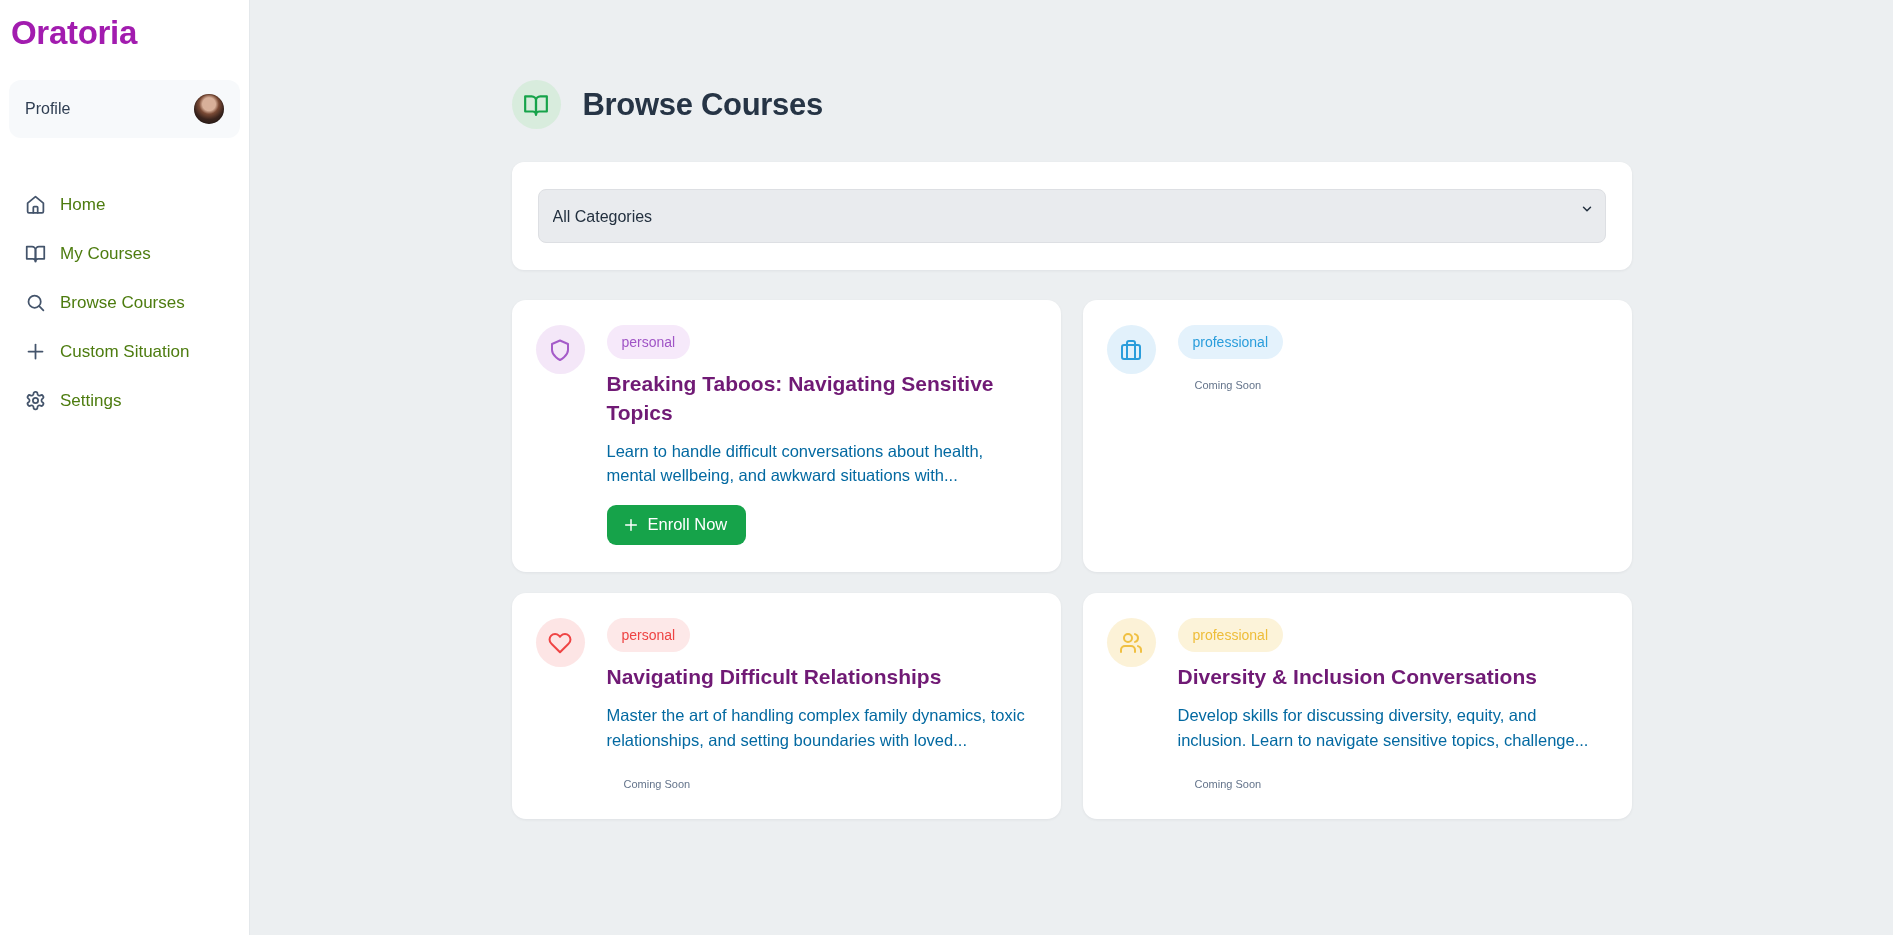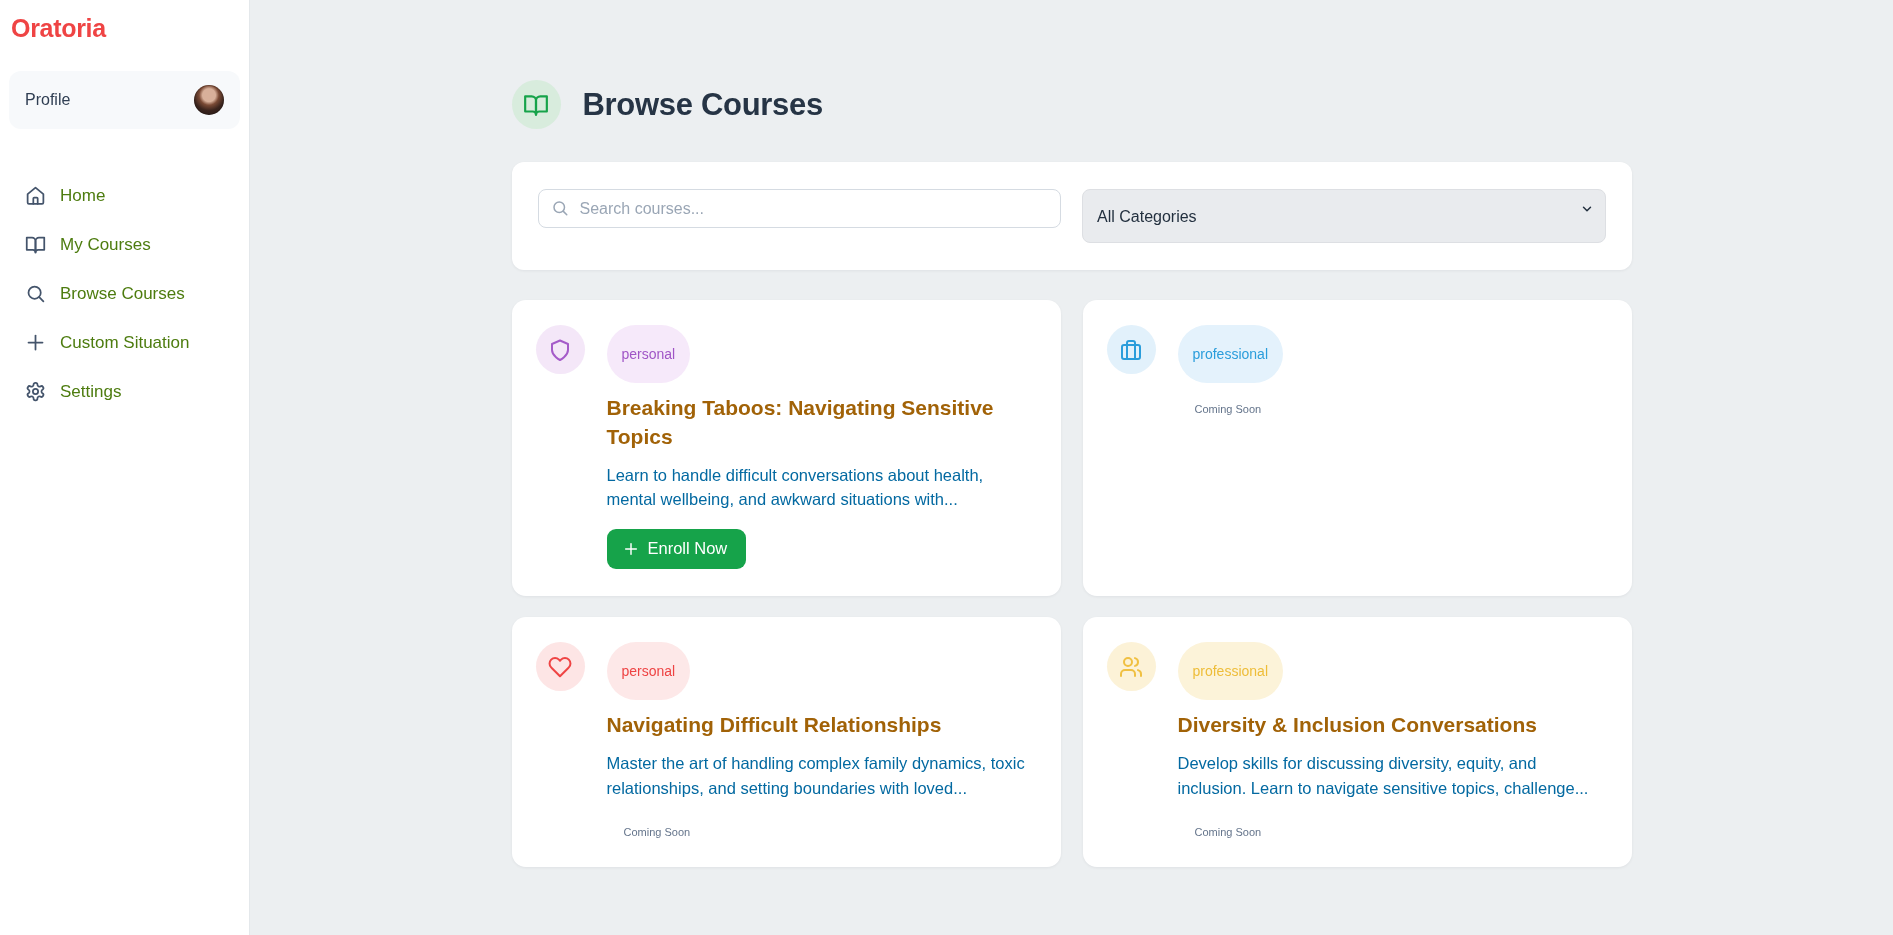--- a/index.html
+++ b/index.html
@@ -15,23 +15,23 @@
   .sidebar {
     width: 250px;
     flex-shrink: 0;
     background: #ffffff;
     border-right: 1px solid #e4e8eb;
     padding: 12px 9px;
     display: flex;
     flex-direction: column;
   }
   .brand {
-    font-size: 25px;
+    font-size: 33px;
     font-weight: 700;
-    color: #ef4444;
+    color: #a21caf;
     letter-spacing: -0.3px;
     padding: 2px 2px 0 2px;
   }
   .profile-chip {
     margin-top: 28px;
     background: #f7f9fb;
     border-radius: 12px;
     padding: 14px 16px;
     display: flex;
     align-items: center;
@@ -135,28 +135,28 @@
   .course-icon-circle {
     width: 49px; height: 49px;
     flex-shrink: 0;
     border-radius: 50%;
     display: flex; align-items: center; justify-content: center;
   }
   .course-icon-circle svg { width: 24px; height: 24px; }
   .course-body { flex: 1; display: flex; flex-direction: column; align-items: flex-start; }
   .badge {
     font-size: 14px;
-    padding: 21px 15px;
+    padding: 9px 15px;
     border-radius: 999px;
     margin-bottom: 11px;
   }
   .course-title {
     font-size: 21px;
     font-weight: 700;
-    color: #a16207;
+    color: #701a75;
     line-height: 1.37;
     margin-bottom: 11px;
   }
   .course-desc {
     font-size: 16.5px;
     color: #0369a1;
     line-height: 1.5;
     margin-bottom: 17px;
   }
   .enroll-btn {
@@ -253,27 +253,20 @@
       <div class="header-icon-circle">
         <svg viewBox="0 0 24 24" fill="none" stroke-width="2" stroke-linecap="round" stroke-linejoin="round">
             <path d="M2 4h6a4 4 0 0 1 4 4v13a3 3 0 0 0-3-3H2z"></path>
             <path d="M22 4h-6a4 4 0 0 0-4 4v13a3 3 0 0 1 3-3h7z"></path>
           </svg>
       </div>
       <h1 class="page-title">Browse Courses</h1>
     </div>
 
     <div class="search-card">
-      <div class="search-box">
-        <svg class="mag" viewBox="0 0 24 24" fill="none" stroke-width="2" stroke-linecap="round" stroke-linejoin="round">
-            <circle cx="11" cy="11" r="7"></circle>
-            <line x1="16.5" y1="16.5" x2="21" y2="21"></line>
-          </svg>
-        <input type="text" value="" placeholder="Search courses..." style="">
-      </div>
       <div class="select-wrap">
         <select>
           <option selected="">All Categories</option>
         </select>
         <svg class="chev" viewBox="0 0 24 24" fill="none" stroke-width="2.5" stroke-linecap="round" stroke-linejoin="round">
             <polyline points="6 9 12 15 18 9"></polyline>
           </svg>
       </div>
     </div>
 

